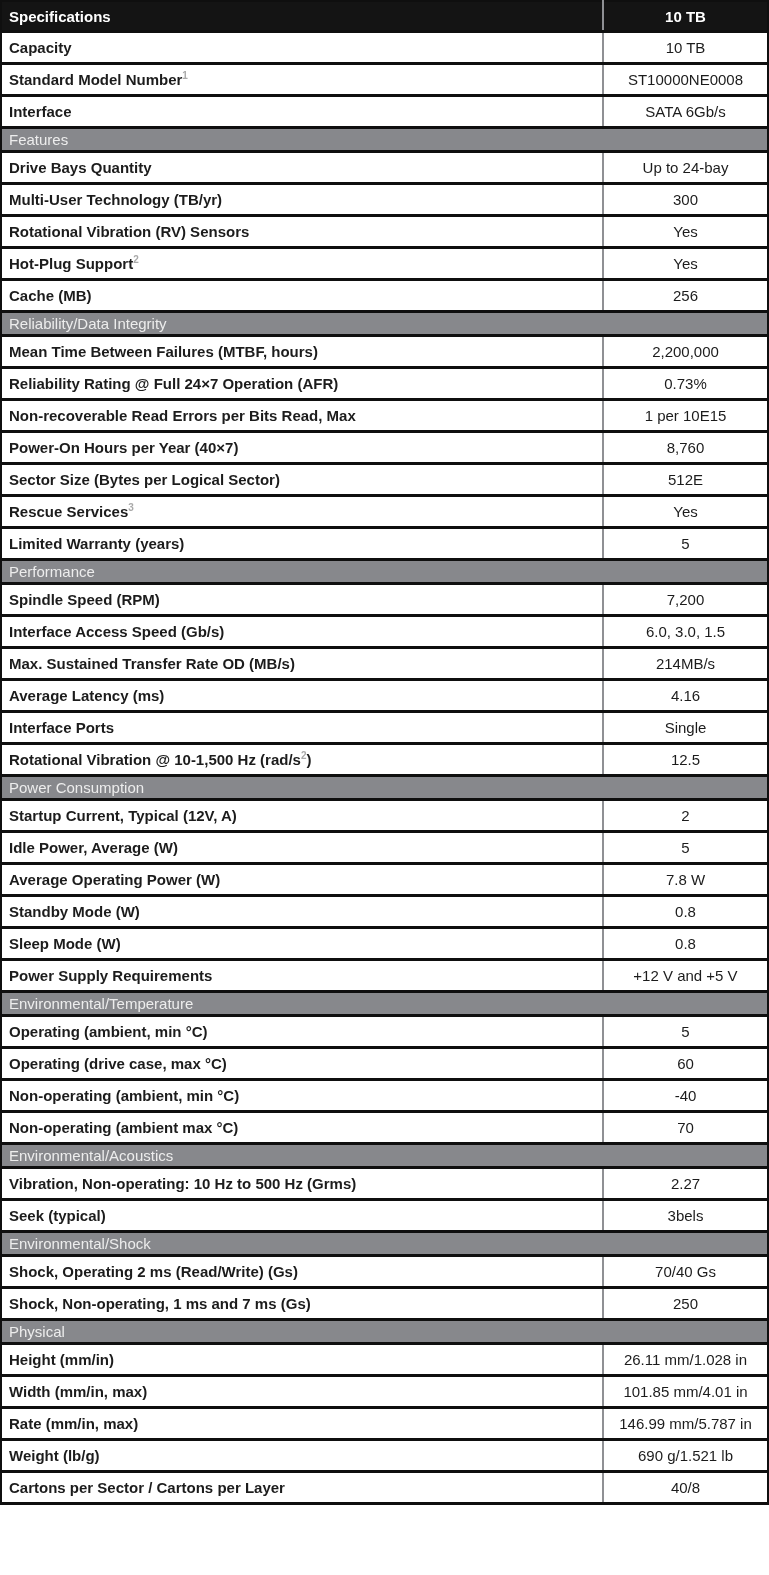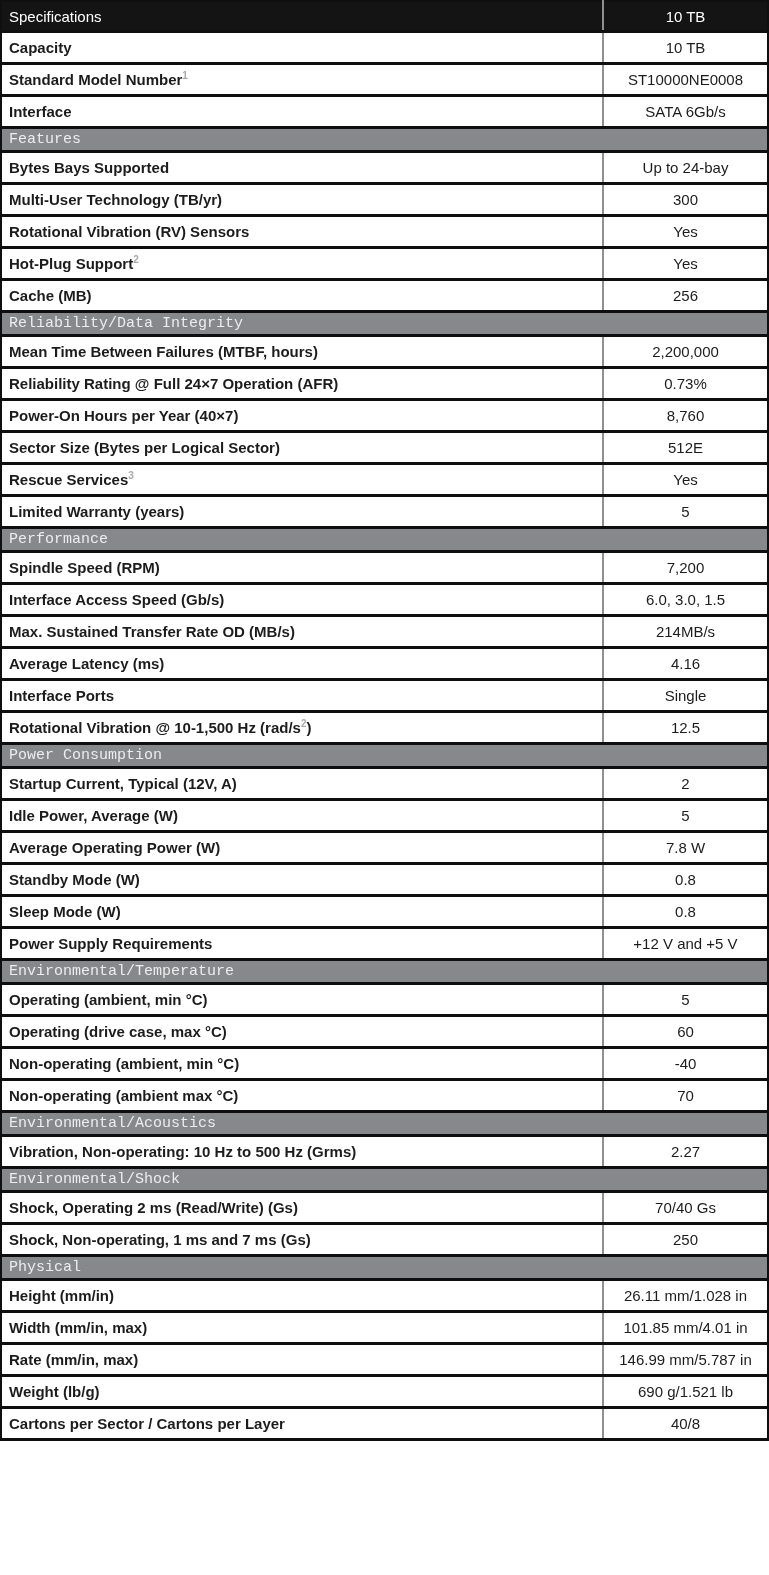--- a/index.html
+++ b/index.html
@@ -28,40 +28,39 @@
     color:var(--text-color);
     border-left:2px solid var(--border-color);
     border-right:2px solid var(--border-color);
     border-top:2px solid var(--border-color);
   }
   col.c-label{width:602px;}
   col.c-value{width:165px;}
   tr.header-row th{
     background:var(--header-bg);
     color:var(--header-text);
-    font-weight:normal;
+    font-weight:bold;
     height:26px;
     border-bottom:3px solid var(--border-color);
   }
   tr.header-row th.h-label{
     text-align:left;
     padding:0 0 0 7px;
   }
   tr.header-row th.h-value{
     text-align:center;
     border-left:2px solid var(--divider-color);
   }
   tr.section-row td{
     background:var(--section-bg);
     color:var(--section-text);
     height:21px;
     padding:0 0 0 7px;
     border-bottom:3px solid var(--border-color);
     text-align:left;
-    font-family:Liberation Mono, monospace;
   }
   tr.data-row td{
     background:var(--row-bg);
     height:29px;
     border-bottom:3px solid var(--border-color);
     vertical-align:middle;
   }
   tr.data-row td.cell-label{
     text-align:left;
     padding:0 4px 0 7px;
@@ -106,21 +105,21 @@
         <td class="cell-value">ST10000NE0008</td>
       </tr>
       <tr class="data-row">
         <td class="cell-label"><span>Interface</span></td>
         <td class="cell-value">SATA 6Gb/s</td>
       </tr>
       <tr class="section-row">
         <td colspan="2">Features</td>
       </tr>
       <tr class="data-row">
-        <td class="cell-label"><span>Bytes Bays Supported</span></td>
+        <td class="cell-label"><span>Drive Bays Quantity</span></td>
         <td class="cell-value">Up to 24-bay</td>
       </tr>
       <tr class="data-row">
         <td class="cell-label"><span>Multi-User Technology (TB/yr)</span></td>
         <td class="cell-value">300</td>
       </tr>
       <tr class="data-row">
         <td class="cell-label"><span>Rotational Vibration (RV) Sensors</span></td>
         <td class="cell-value">Yes</td>
       </tr>
@@ -137,20 +136,24 @@
       </tr>
       <tr class="data-row">
         <td class="cell-label"><span>Mean Time Between Failures (MTBF, hours)</span></td>
         <td class="cell-value">2,200,000</td>
       </tr>
       <tr class="data-row">
         <td class="cell-label"><span>Reliability Rating @ Full 24×7 Operation (AFR)</span></td>
         <td class="cell-value">0.73%</td>
       </tr>
       <tr class="data-row">
+        <td class="cell-label"><span>Non-recoverable Read Errors per Bits Read, Max</span></td>
+        <td class="cell-value">1 per 10E15</td>
+      </tr>
+      <tr class="data-row">
         <td class="cell-label"><span>Power-On Hours per Year (40×7)</span></td>
         <td class="cell-value">8,760</td>
       </tr>
       <tr class="data-row">
         <td class="cell-label"><span>Sector Size (Bytes per Logical Sector)</span></td>
         <td class="cell-value">512E</td>
       </tr>
       <tr class="data-row">
         <td class="cell-label"><span>Rescue Services</span><sup class="fnote">3</sup></td>
         <td class="cell-value">Yes</td>
@@ -231,20 +234,24 @@
       <tr class="data-row">
         <td class="cell-label"><span>Non-operating (ambient max °C)</span></td>
         <td class="cell-value">70</td>
       </tr>
       <tr class="section-row">
         <td colspan="2">Environmental/Acoustics</td>
       </tr>
       <tr class="data-row">
         <td class="cell-label"><span>Vibration, Non-operating: 10 Hz to 500 Hz (Grms)</span></td>
         <td class="cell-value">2.27</td>
+      </tr>
+      <tr class="data-row">
+        <td class="cell-label"><span>Seek (typical)</span></td>
+        <td class="cell-value">3bels</td>
       </tr>
       <tr class="section-row">
         <td colspan="2">Environmental/Shock</td>
       </tr>
       <tr class="data-row">
         <td class="cell-label"><span>Shock, Operating 2 ms (Read/Write) (Gs)</span></td>
         <td class="cell-value">70/40 Gs</td>
       </tr>
       <tr class="data-row">
         <td class="cell-label"><span>Shock, Non-operating, 1 ms and 7 ms (Gs)</span></td>

